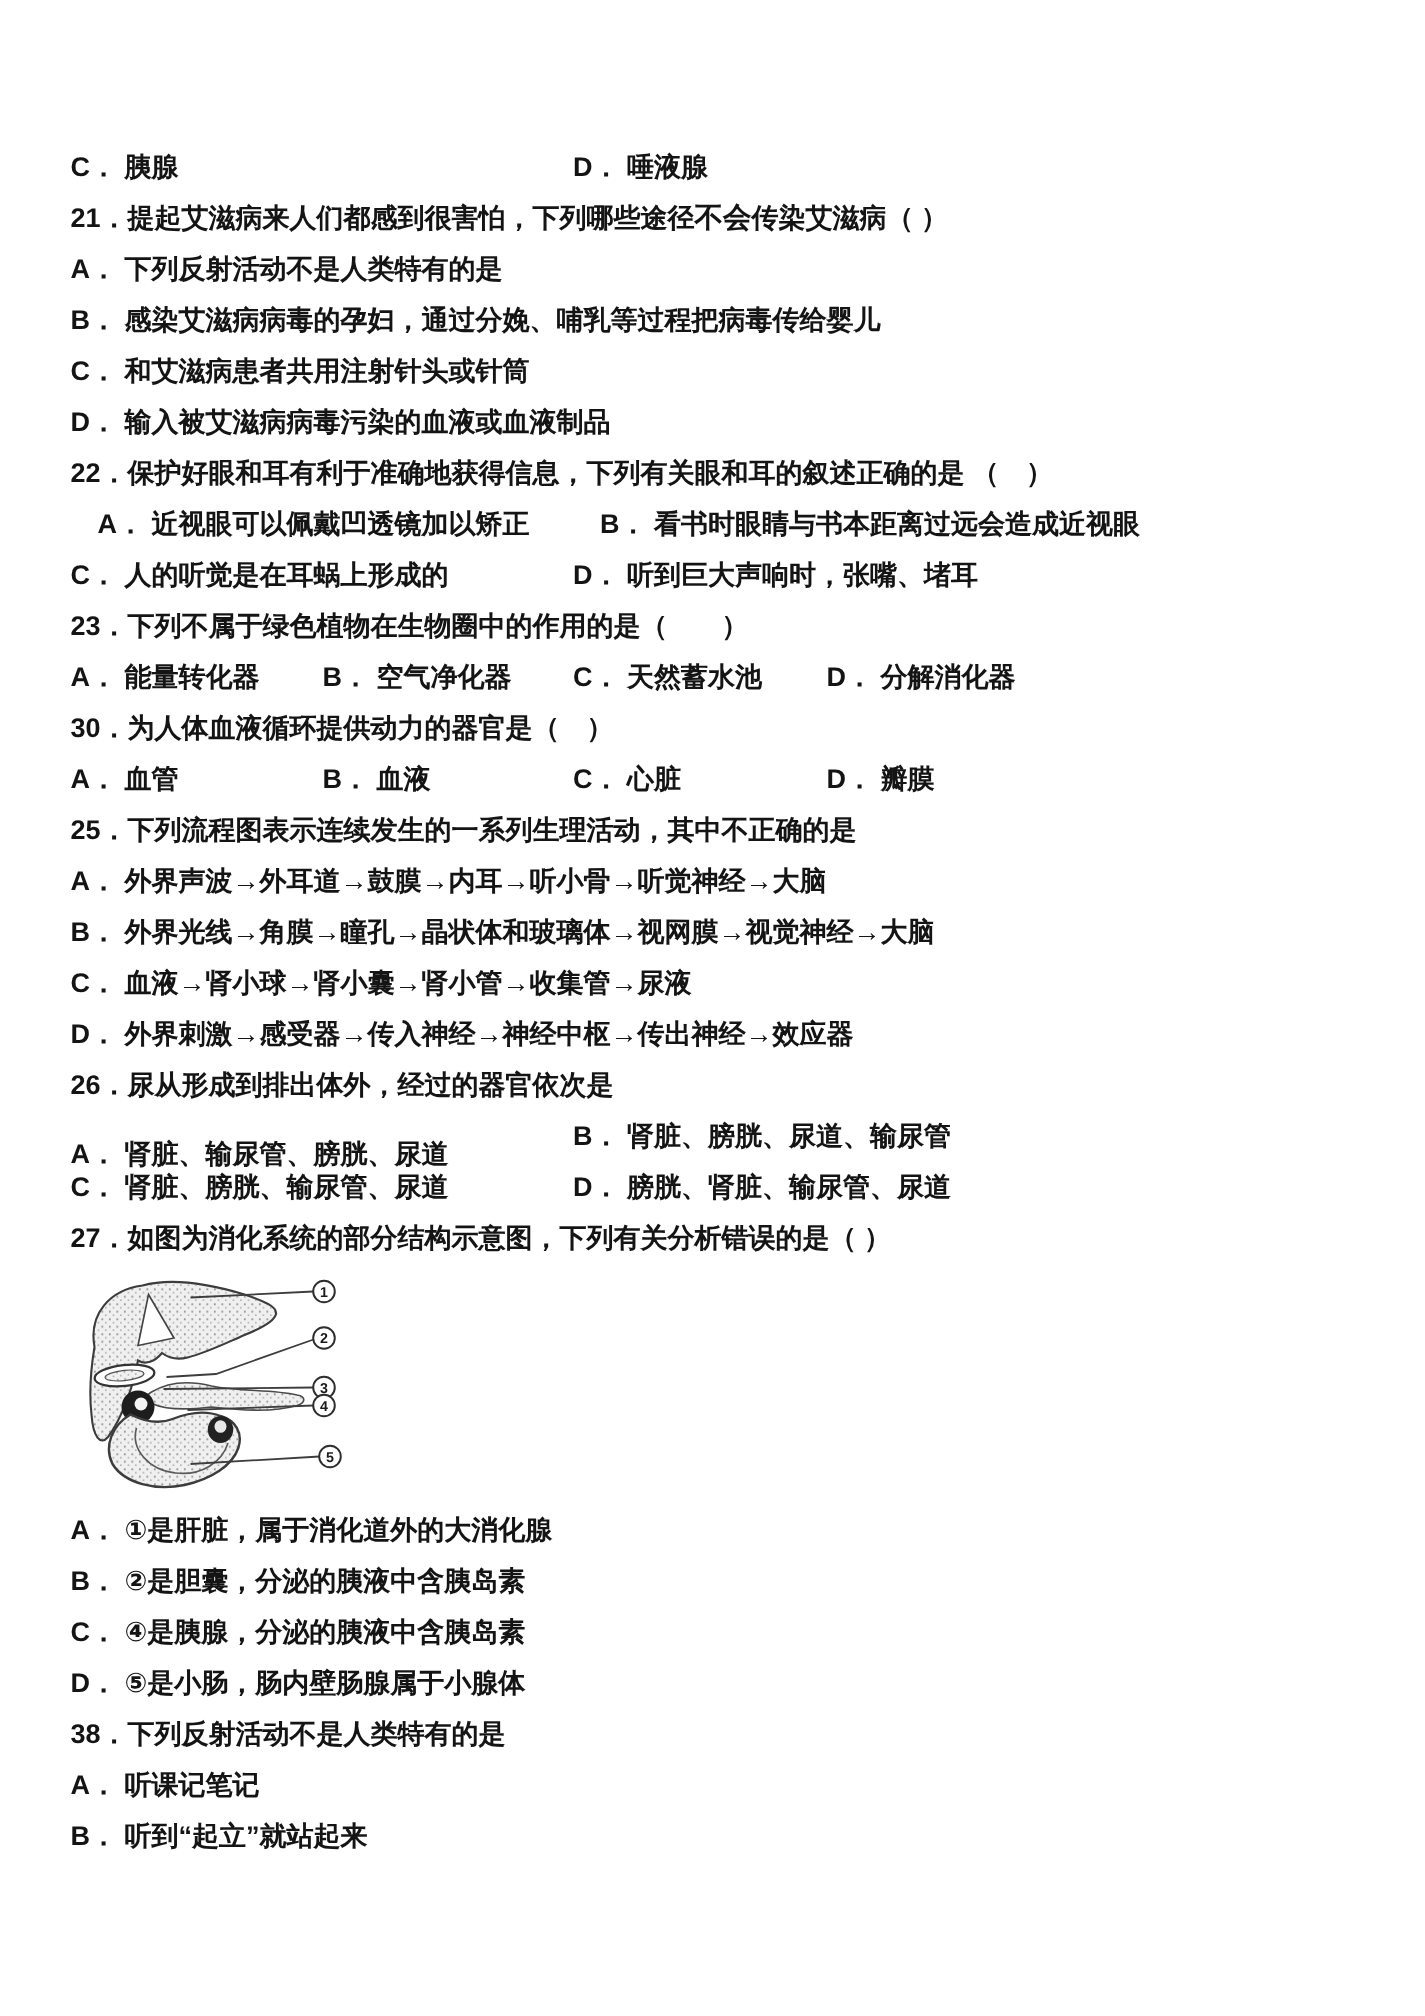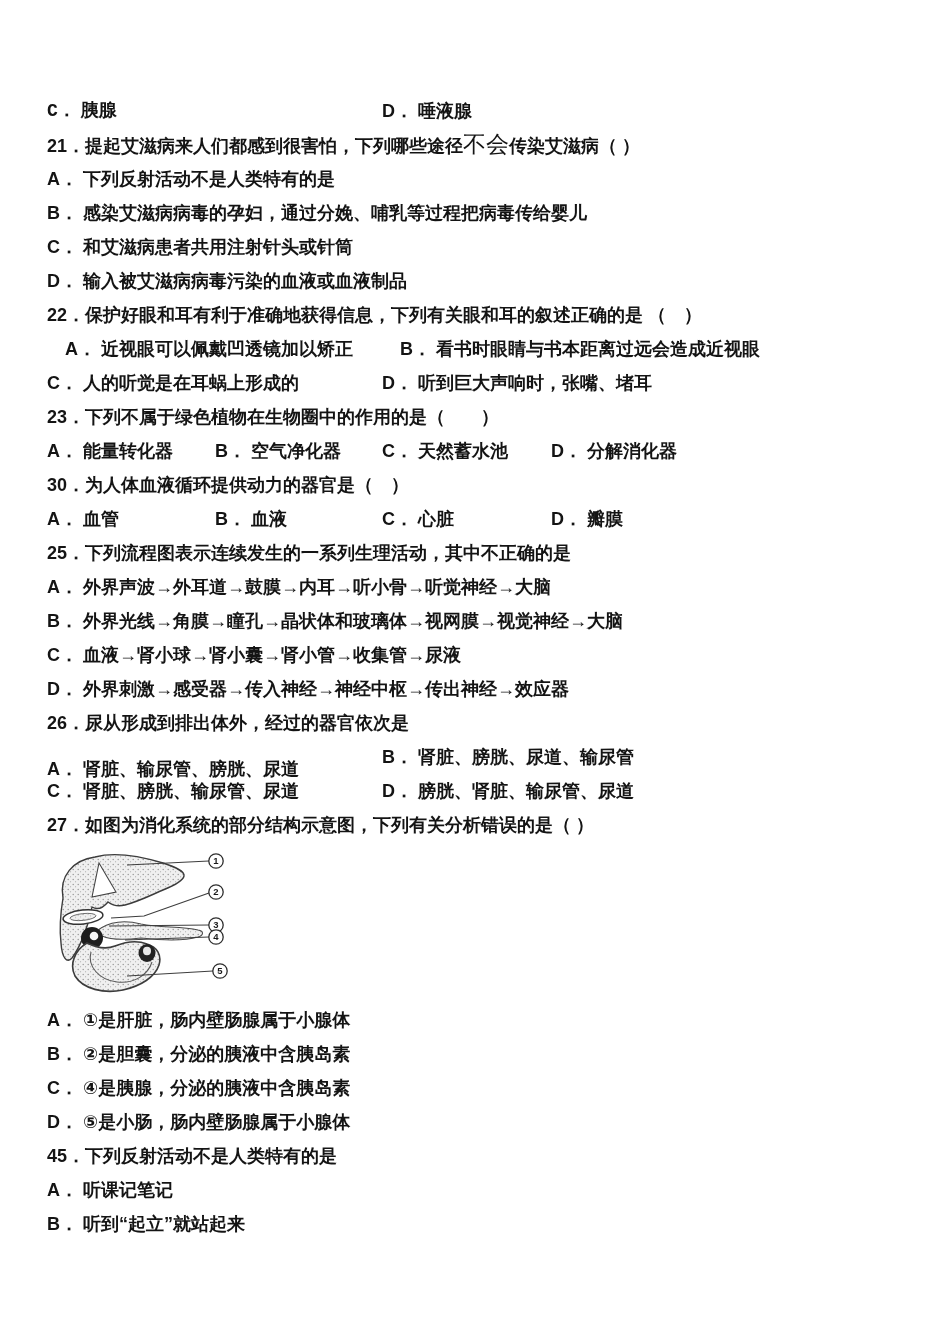--- a/index.html
+++ b/index.html
@@ -6,37 +6,37 @@
   body{
     width:950px;height:1344px;background:#ffffff;color:#141414;
     font-family:"Liberation Sans","DejaVu Sans",sans-serif;
     font-weight:700;overflow:hidden;
   }
   .content{padding:94px 28px 0 47px;}
   .line{height:34px;line-height:34px;font-size:18px;white-space:nowrap;}
   .opt-cell{display:inline-block;vertical-align:top;}
   .option-key{margin-right:5px;}
   .stem-em{
-    font-weight:400;
+    font-weight:700;
     font-family:"Liberation Serif","DejaVu Serif",serif;
-    font-size:23px;
+    font-size:19px;
   }
   .figure-wrap{height:145px;margin:6px 0 10px 0;}
   .figure-wrap svg{display:block;}
   .callout-num{
     font-family:"Liberation Sans","DejaVu Sans",sans-serif;
     font-weight:700;font-size:9.5px;
   }
 </style>
 </head>
 <body>
 
 <div class="content">
   <div>
-      <div class="line"><span class="opt-cell" style="width: 335px; font-family: Liberation Mono, monospace;"><span class="option-key">C．</span><span class="option-text">胰腺</span></span><span class="opt-cell"><span class="option-key">D．</span><span class="option-text">唾液腺</span></span></div>
+      <div class="line"><span class="opt-cell" style="width: 335px;"><span class="option-key">C．</span><span class="option-text">胰腺</span></span><span class="opt-cell"><span class="option-key">D．</span><span class="option-text">唾液腺</span></span></div>
       <div class="line"><span class="stem-part">21．提起艾滋病来人们都感到很害怕，下列哪些途径</span><span class="stem-part stem-em">不会</span><span class="stem-part">传染艾滋病（ ）</span></div>
       <div class="line"><span class="option-key">A．</span><span class="option-text">下列反射活动不是人类特有的是</span></div>
       <div class="line"><span class="option-key">B．</span><span class="option-text">感染艾滋病病毒的孕妇，通过分娩、哺乳等过程把病毒传给婴儿</span></div>
       <div class="line"><span class="option-key">C．</span><span class="option-text">和艾滋病患者共用注射针头或针筒</span></div>
       <div class="line"><span class="option-key">D．</span><span class="option-text">输入被艾滋病病毒污染的血液或血液制品</span></div>
       <div class="line"><span class="stem-part">22．保护好眼和耳有利于准确地获得信息，下列有关眼和耳的叙述正确的是 （　）</span></div>
       <div class="line"><span class="opt-cell" style="width: 335px; margin-left: 18px;"><span class="option-key">A．</span><span class="option-text">近视眼可以佩戴凹透镜加以矫正</span></span><span class="opt-cell"><span class="option-key">B．</span><span class="option-text">看书时眼睛与书本距离过远会造成近视眼</span></span></div>
       <div class="line"><span class="opt-cell" style="width: 335px;"><span class="option-key">C．</span><span class="option-text">人的听觉是在耳蜗上形成的</span></span><span class="opt-cell"><span class="option-key">D．</span><span class="option-text">听到巨大声响时，张嘴、堵耳</span></span></div>
       <div class="line"><span class="stem-part">23．下列不属于绿色植物在生物圈中的作用的是（　　）</span></div>
       <div class="line"><span class="opt-cell" style="width: 168px;"><span class="option-key">A．</span><span class="option-text">能量转化器</span></span><span class="opt-cell" style="width: 167px;"><span class="option-key">B．</span><span class="option-text">空气净化器</span></span><span class="opt-cell" style="width: 169px;"><span class="option-key">C．</span><span class="option-text">天然蓄水池</span></span><span class="opt-cell"><span class="option-key">D．</span><span class="option-text">分解消化器</span></span></div>
@@ -106,21 +106,21 @@
       <g>
         <circle cx="169" cy="89" r="7.2" fill="#ffffff" stroke="#2e2e2e" stroke-width="1.3"></circle>
         <text class="callout-num" x="169" y="92.4" text-anchor="middle" fill="#1a1a1a">4</text>
       </g>
       <g>
         <circle cx="173" cy="123" r="7.2" fill="#ffffff" stroke="#2e2e2e" stroke-width="1.3"></circle>
         <text class="callout-num" x="173" y="126.4" text-anchor="middle" fill="#1a1a1a">5</text>
       </g>
     </svg>
   </div>
-<div class="line"><span class="option-key">A．</span><span class="option-text">①是肝脏，肠内壁肠腺属于小腺体</span></div>
+<div class="line"><span class="option-key">A．</span><span class="option-text">①是肝脏，属于消化道外的大消化腺</span></div>
       <div class="line"><span class="option-key">B．</span><span class="option-text">②是胆囊，分泌的胰液中含胰岛素</span></div>
       <div class="line"><span class="option-key">C．</span><span class="option-text">④是胰腺，分泌的胰液中含胰岛素</span></div>
       <div class="line"><span class="option-key">D．</span><span class="option-text">⑤是小肠，肠内壁肠腺属于小腺体</span></div>
-      <div class="line"><span class="stem-part">45．下列反射活动不是人类特有的是</span></div>
+      <div class="line"><span class="stem-part">38．下列反射活动不是人类特有的是</span></div>
       <div class="line"><span class="option-key">A．</span><span class="option-text">听课记笔记</span></div>
       <div class="line"><span class="option-key">B．</span><span class="option-text">听到“起立”就站起来</span></div>
     </div>
 </div>
 
 </body></html>

